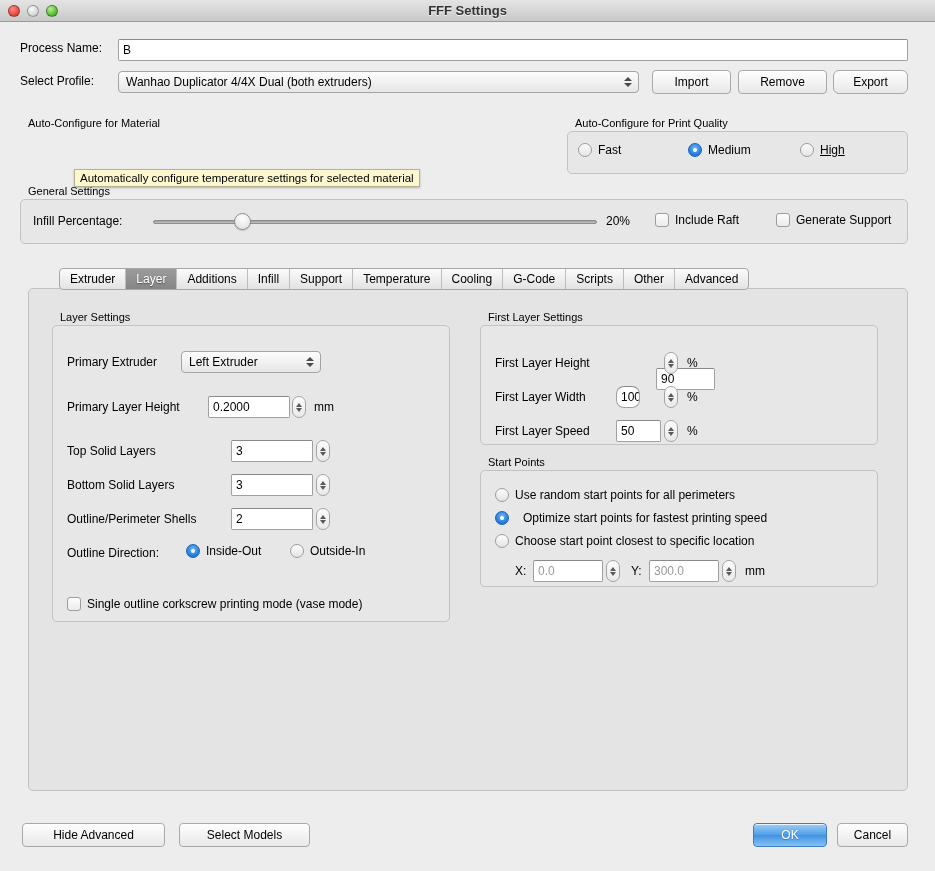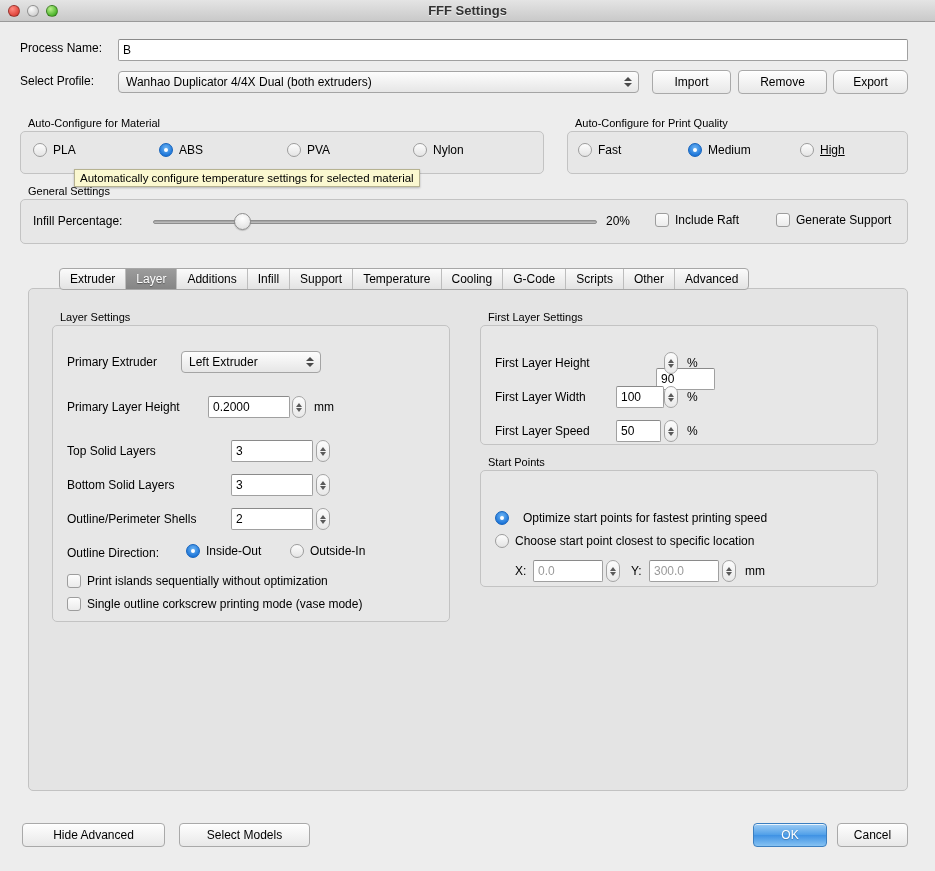--- a/index.html
+++ b/index.html
@@ -184,38 +184,20 @@
       <i class="up"></i>
       <i class="dn"></i>
     </span>
 </div>
 <div class="btn" style="position:absolute; left:652px; top:70px; width:79px;">Import</div>
 <div class="btn" style="position:absolute; left:738px; top:70px; width:89px;">Remove</div>
 <div class="btn" style="position:absolute; left:833px; top:70px; width:75px;border-radius:6px;">Export</div>
 
 <div class="group" style="left:20px; top:118px; width:524px; height:56px;">
   <div class="gtitle">Auto-Configure for Material</div>
-  <div class="gbody">
-    <div class="ctl" style="position:absolute; left:12px; top:11px;">
-      <span class="radio"></span>
-      <span class="lbl">PLA</span>
-    </div>
-    <div class="ctl" style="position:absolute; left:138px; top:11px;">
-      <span class="radio on"></span>
-      <span class="lbl">ABS</span>
-    </div>
-    <div class="ctl" style="position:absolute; left:266px; top:11px;">
-      <span class="radio"></span>
-      <span class="lbl">PVA</span>
-    </div>
-    <div class="ctl" style="position:absolute; left:392px; top:11px;">
-      <span class="radio"></span>
-      <span class="lbl">Nylon</span>
-    </div>
-  </div>
 </div>
 
 <div class="group" style="left:567px; top:118px; width:341px; height:56px;">
   <div class="gtitle">Auto-Configure for Print Quality</div>
   <div class="gbody">
     <div class="ctl" style="position:absolute; left:10px; top:11px;">
       <span class="radio"></span>
       <span class="lbl">Fast</span>
     </div>
     <div class="ctl" style="position:absolute; left:120px; top:11px;">
@@ -311,63 +293,63 @@
     <span class="lbl" style="position:absolute; left:14px; top:220px;">Outline Direction:</span>
     <div class="ctl" style="position:absolute; left:133px; top:218px;">
       <span class="radio on"></span>
       <span class="lbl">Inside-Out</span>
     </div>
     <div class="ctl" style="position:absolute; left:237px; top:218px;">
       <span class="radio"></span>
       <span class="lbl">Outside-In</span>
     </div>
 
-    <div class="ctl" style="position:absolute; left:14px; top:248px;">
-      <span class="cbox"></span>
-      <span class="lbl">Print islands sequentially without optimization</span>
-    </div>
     <div class="ctl" style="position:absolute; left:14px; top:271px;">
       <span class="cbox"></span>
       <span class="lbl">Single outline corkscrew printing mode (vase mode)</span>
     </div>
   </div>
 </div>
 
 <div class="group" style="left:480px; top:312px; width:398px; height:133px;">
   <div class="gtitle">First Layer Settings</div>
   <div class="gbody">
     <span class="lbl" style="position:absolute; left:14px; top:30px;">First Layer Height</span>
     <div class="tfield" style="position:absolute; left:135px; top:42px; width:59px;margin-left:40px;">90</div>
     <span class="stepper" style="position:absolute; left:183px; top:26px;">
         <i class="up"></i>
         <i class="dn"></i>
       </span>
     <span class="lbl" style="position:absolute; left:206px; top:30px;">%</span>
 
     <span class="lbl" style="position:absolute; left:14px; top:64px;">First Layer Width</span>
-    <div class="tfield" style="position:absolute; left:135px; top:60px; width:48px;">100</div>
+    <div class="tfield" style="position:absolute; left:135px; top:60px; width:24px;border-radius:8px;">100</div>
     <span class="stepper" style="position:absolute; left:183px; top:60px;">
         <i class="up"></i>
         <i class="dn"></i>
       </span>
     <span class="lbl" style="position:absolute; left:206px; top:64px;">%</span>
 
     <span class="lbl" style="position:absolute; left:14px; top:98px;">First Layer Speed</span>
     <div class="tfield" style="position:absolute; left:135px; top:94px; width:45px;">50</div>
     <span class="stepper" style="position:absolute; left:183px; top:94px;">
         <i class="up"></i>
         <i class="dn"></i>
       </span>
     <span class="lbl" style="position:absolute; left:206px; top:98px;">%</span>
   </div>
 </div>
 
 <div class="group" style="left:480px; top:457px; width:398px; height:130px;">
   <div class="gtitle">Start Points</div>
   <div class="gbody">
+    <div class="ctl" style="position:absolute; left:14px; top:17px;">
+      <span class="radio"></span>
+      <span class="lbl">Use random start points for all perimeters</span>
+    </div>
     <div class="ctl" style="position:absolute; left:14px; top:40px;gap:14px;">
       <span class="radio on"></span>
       <span class="lbl">Optimize start points for fastest printing speed</span>
     </div>
     <div class="ctl" style="position:absolute; left:14px; top:63px;">
       <span class="radio"></span>
       <span class="lbl">Choose start point closest to specific location</span>
     </div>
 
     <span class="lbl" style="position:absolute; left:34px; top:93px;">X:</span>

